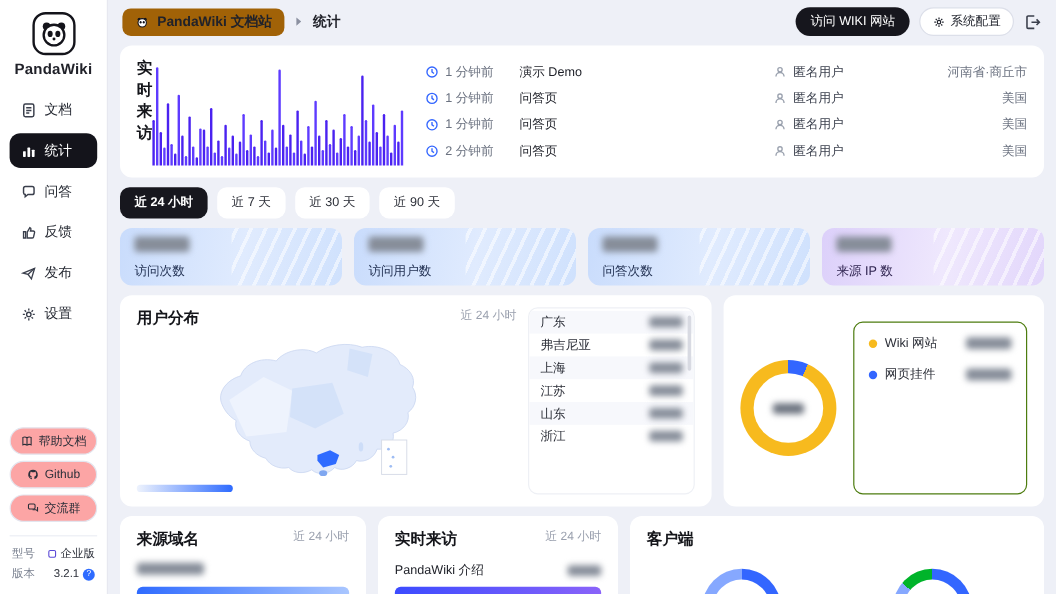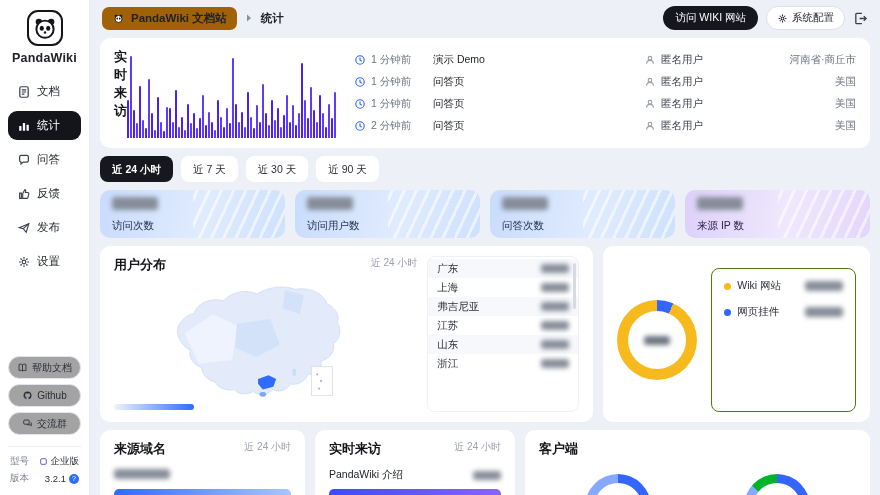--- a/index.html
+++ b/index.html
@@ -27,21 +27,21 @@
   .nav-item {
     display: flex; align-items: center; gap: 6px;
     padding: 7px 9px; border-radius: 9px; font-size: 11.5px; color: #262a33;
     cursor: pointer;
   }
   .nav-item .nav-ico { display: flex; width: 14px; height: 14px; color: #3a3f4c; }
   .nav-item.active { background: #14141b; color: #fff; }
   .nav-item.active .nav-ico { color: #fff; }
   .sidebar-bottom { margin-top: auto; width: 100%; display: flex; flex-direction: column; gap: 5px; }
   .side-btn {
-    width: 100%; height: 23px; background: #a3a3a3; border: 1px solid #e3e5ee;
+    width: 100%; height: 23px; background: #fca5a5; border: 1px solid #e3e5ee;
     border-radius: 12px; display: flex; align-items: center; justify-content: center;
     gap: 4px; font-size: 10px; color: #2a2e38; cursor: pointer;
   }
   .side-btn .nav-ico { width: 11px; height: 11px; display: flex; color: #2a2e38; }
   .meta-rows { border-top: 1px solid #eceef4; margin-top: 6px; padding-top: 6px; width: 100%; }
   .meta-row { display: flex; align-items: center; justify-content: space-between; font-size: 9.5px; color: #7a8190; padding: 2px 2px; }
   .meta-row .meta-val { color: #2b2f39; display: flex; align-items: center; gap: 3px; }
   .badge-dot { width: 10px; height: 10px; background: #2e6bff; border-radius: 50%; display: inline-block; color:#fff; font-size:7px; line-height:10px; text-align:center; }
 
   
@@ -112,21 +112,21 @@
   .mid-row { display: flex; gap: 10px; height: 176px; flex-shrink: 0; }
   .map-card { flex: 1.95; display: flex; gap: 10px; position: relative; }
   .map-left { flex: 1; display: flex; flex-direction: column; position: relative; }
   .map-head { display: flex; align-items: flex-start; justify-content: space-between; }
   .map-svg { margin-top: 2px; }
   .map-legend {
     position: absolute; left: 0; bottom: 2px; width: 80px; height: 6px; border-radius: 3px;
     background: linear-gradient(90deg, #eef3fd, #2e6bff);
   }
   .prov-panel {
-    width: 152px; border: 1px solid #eef0f5; border-radius: 8px; padding: 2px 0;
+    width: 139px; border: 1px solid #eef0f5; border-radius: 8px; padding: 2px 0;
     position: relative; overflow: hidden;
   }
   .prov-row { display: flex; align-items: center; justify-content: space-between; padding: 0 9px; height: 19px; font-size: 10.5px; color: #2c2f38; }
   .prov-row:nth-child(odd) { background: #f7f8fc; }
   .prov-scroll { position: absolute; right: 2px; top: 6px; width: 3px; height: 46px; background: #d8dae2; border-radius: 2px; }
 
   .qa-card { flex: 1; display: flex; flex-direction: column; }
   .qa-body { display: flex; gap: 14px; margin-top: 12px; flex: 1; align-items: center; }
   .donut { width: 80px; height: 80px; border-radius: 50%; position: relative; flex-shrink: 0; }
   .donut::after { content: ""; position: absolute; inset: 11px; background: #fff; border-radius: 50%; }
@@ -538,25 +538,25 @@
               </svg>
             </div>
             <div class="map-legend"></div>
           </div>
           <div class="prov-panel">
             <div class="prov-row">
                 <span>广东</span>
                 <span class="bv bv-sm"></span>
               </div>
             <div class="prov-row">
+                <span>弗吉尼亚</span>
+                <span class="bv bv-sm"></span>
+              </div>
+            <div class="prov-row">
                 <span>上海</span>
-                <span class="bv bv-sm"></span>
-              </div>
-            <div class="prov-row">
-                <span>弗吉尼亚</span>
                 <span class="bv bv-sm"></span>
               </div>
             <div class="prov-row">
                 <span>江苏</span>
                 <span class="bv bv-sm"></span>
               </div>
             <div class="prov-row">
                 <span>山东</span>
                 <span class="bv bv-sm"></span>
               </div>

